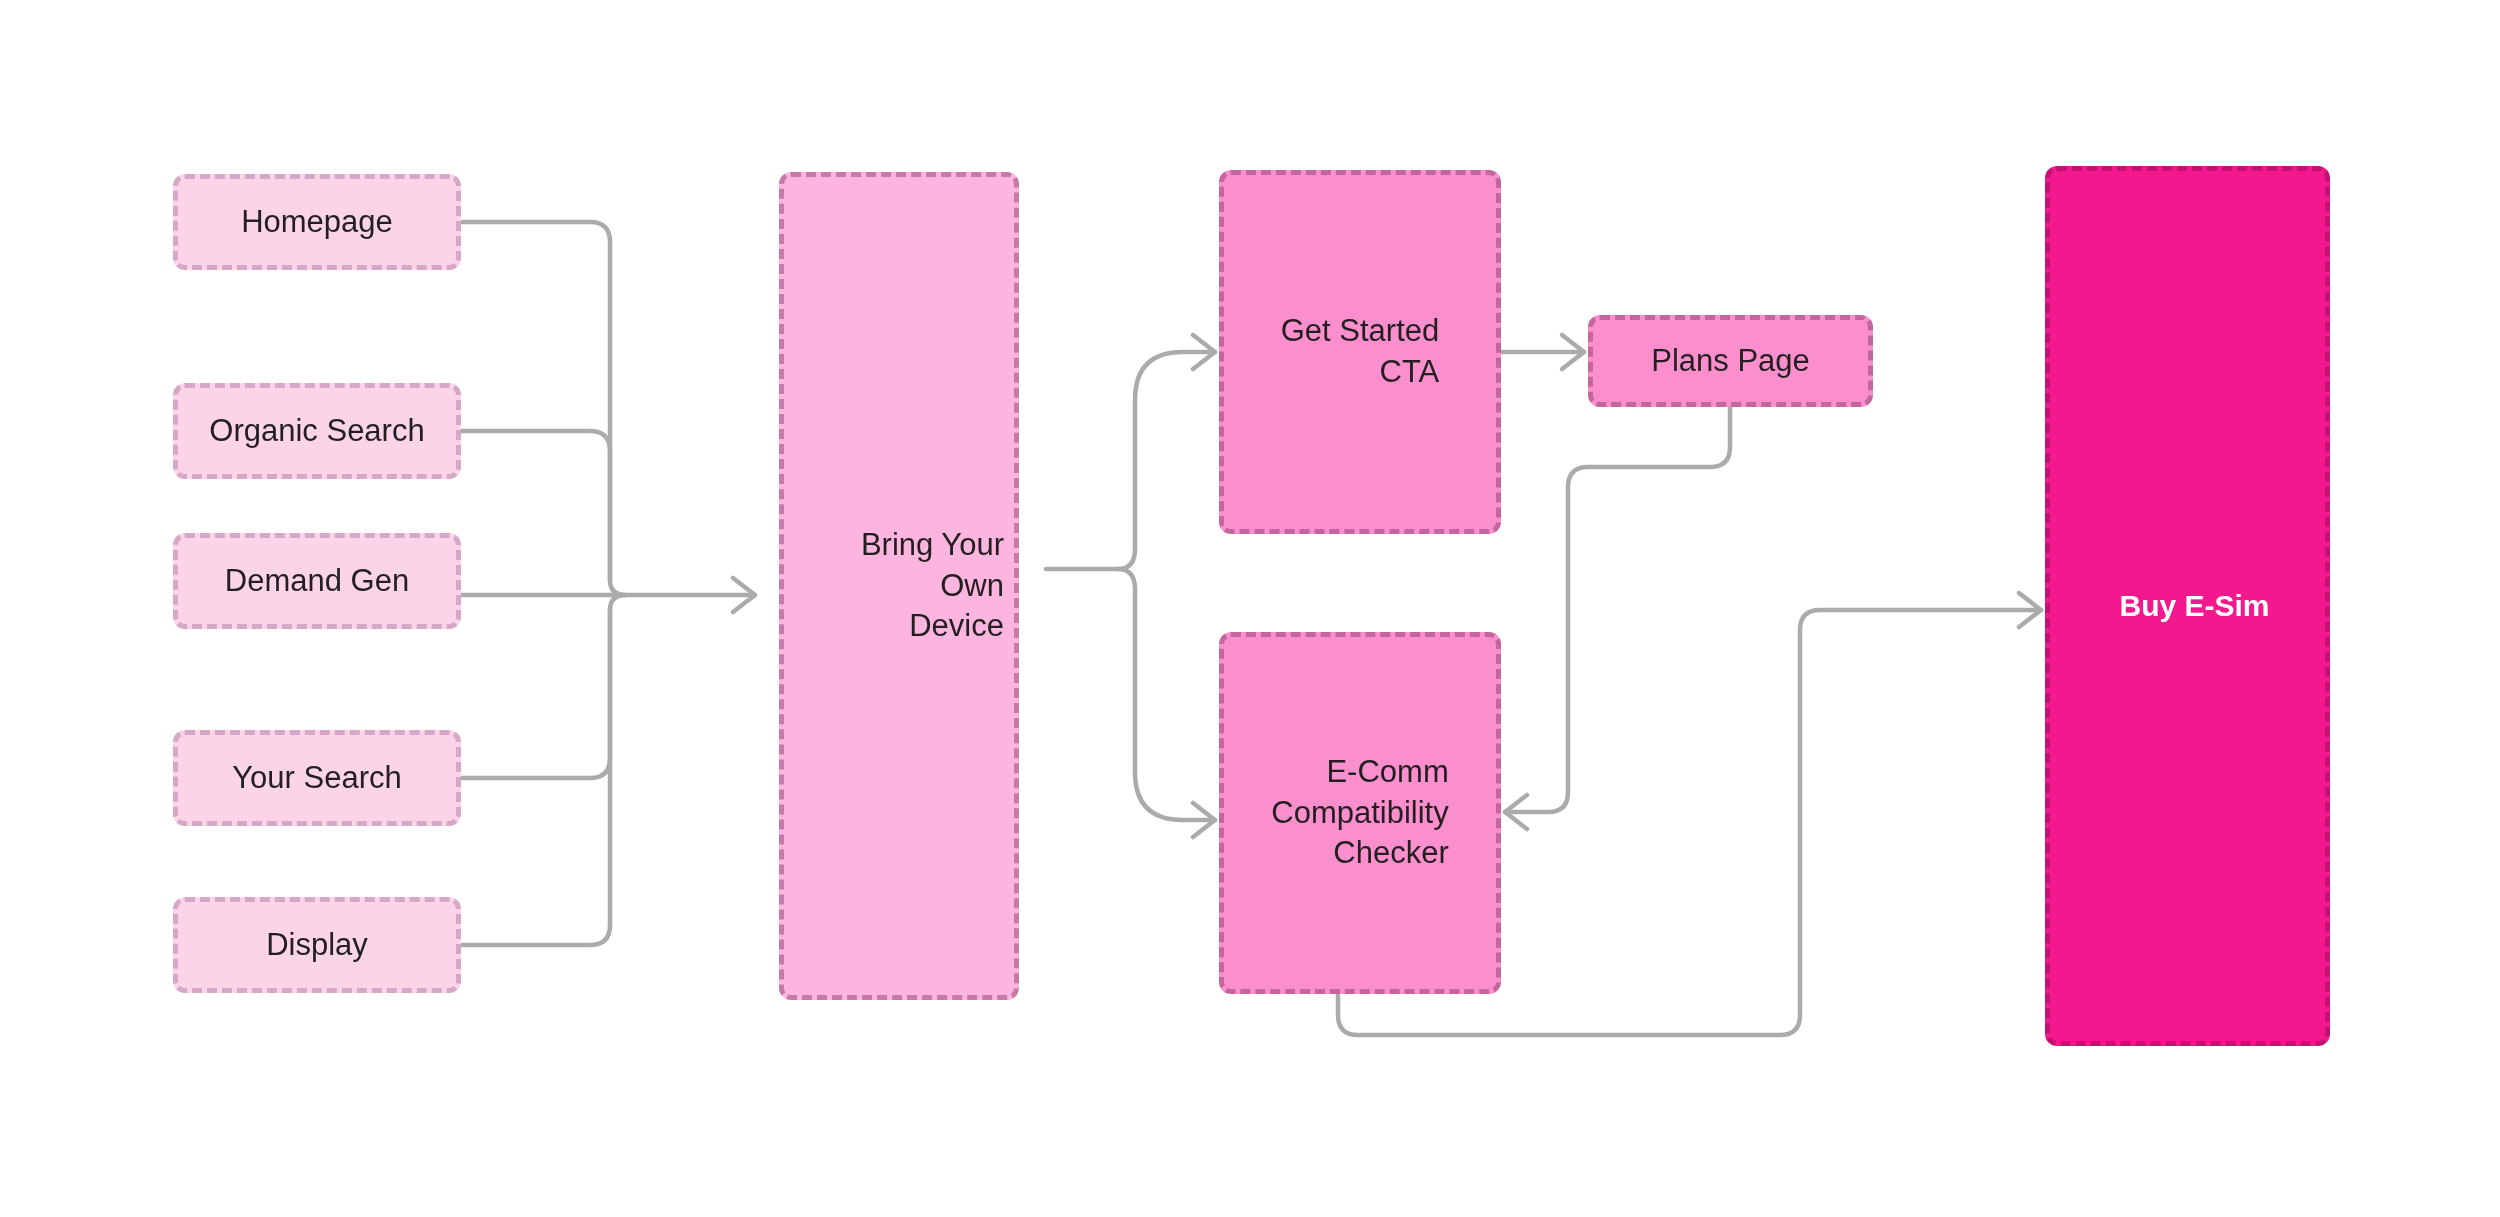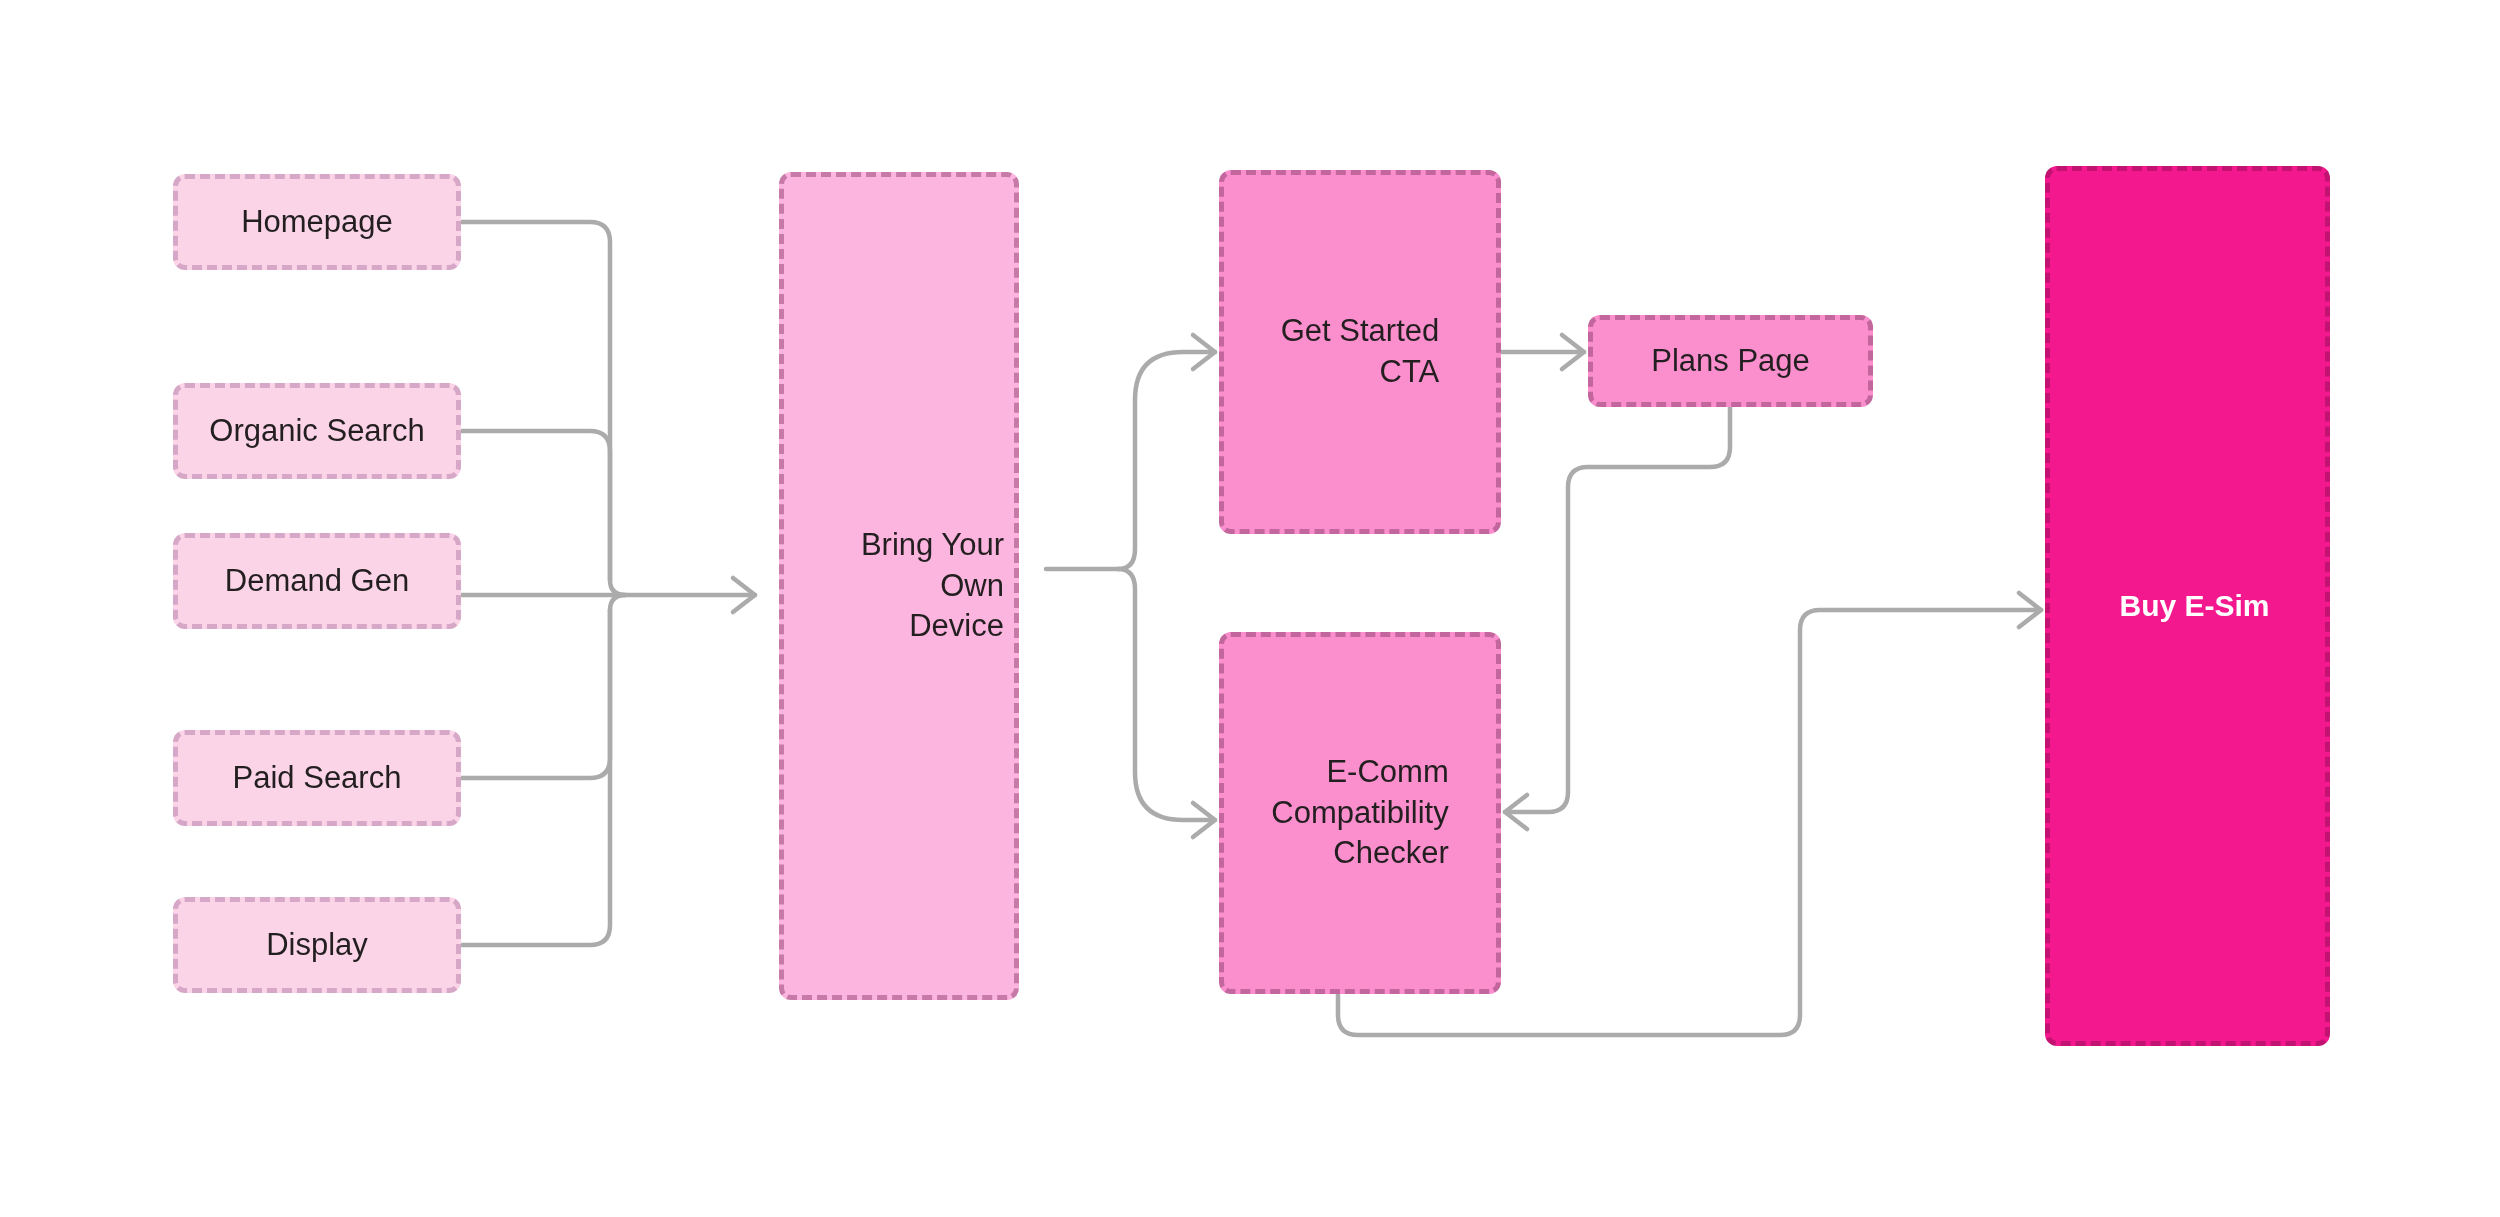--- a/index.html
+++ b/index.html
@@ -141,21 +141,21 @@
 
   <div class="node tier-source" id="node-organic-search">
     <span class="node-label">Organic Search</span>
   </div>
 
   <div class="node tier-source" id="node-demand-gen">
     <span class="node-label">Demand Gen</span>
   </div>
 
   <div class="node tier-source" id="node-paid-search">
-    <span class="node-label">Paid Search</span>
+    <span class="node-label">Your Search</span>
   </div>
 
   <div class="node tier-source" id="node-display">
     <span class="node-label">Display</span>
   </div>
 
   <div class="node tier-hub" id="node-byod">
     <span class="node-label">Bring Your Own
 Device</span>
   </div>

